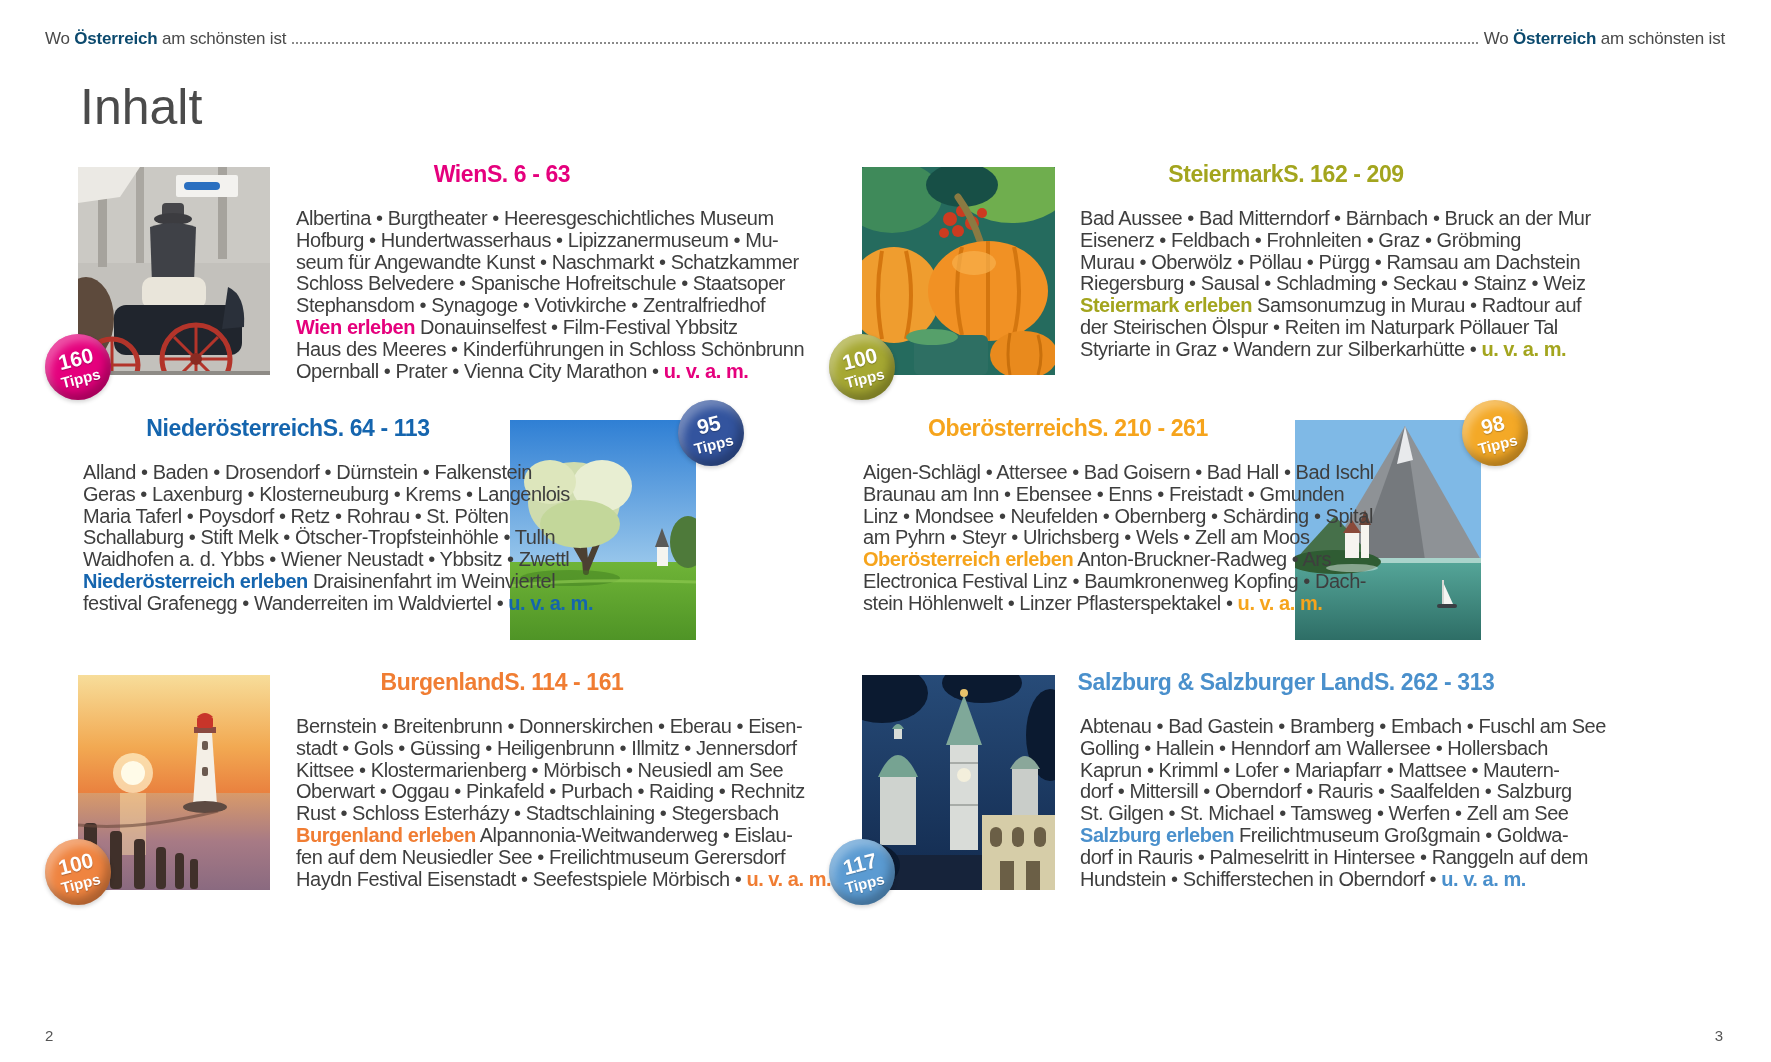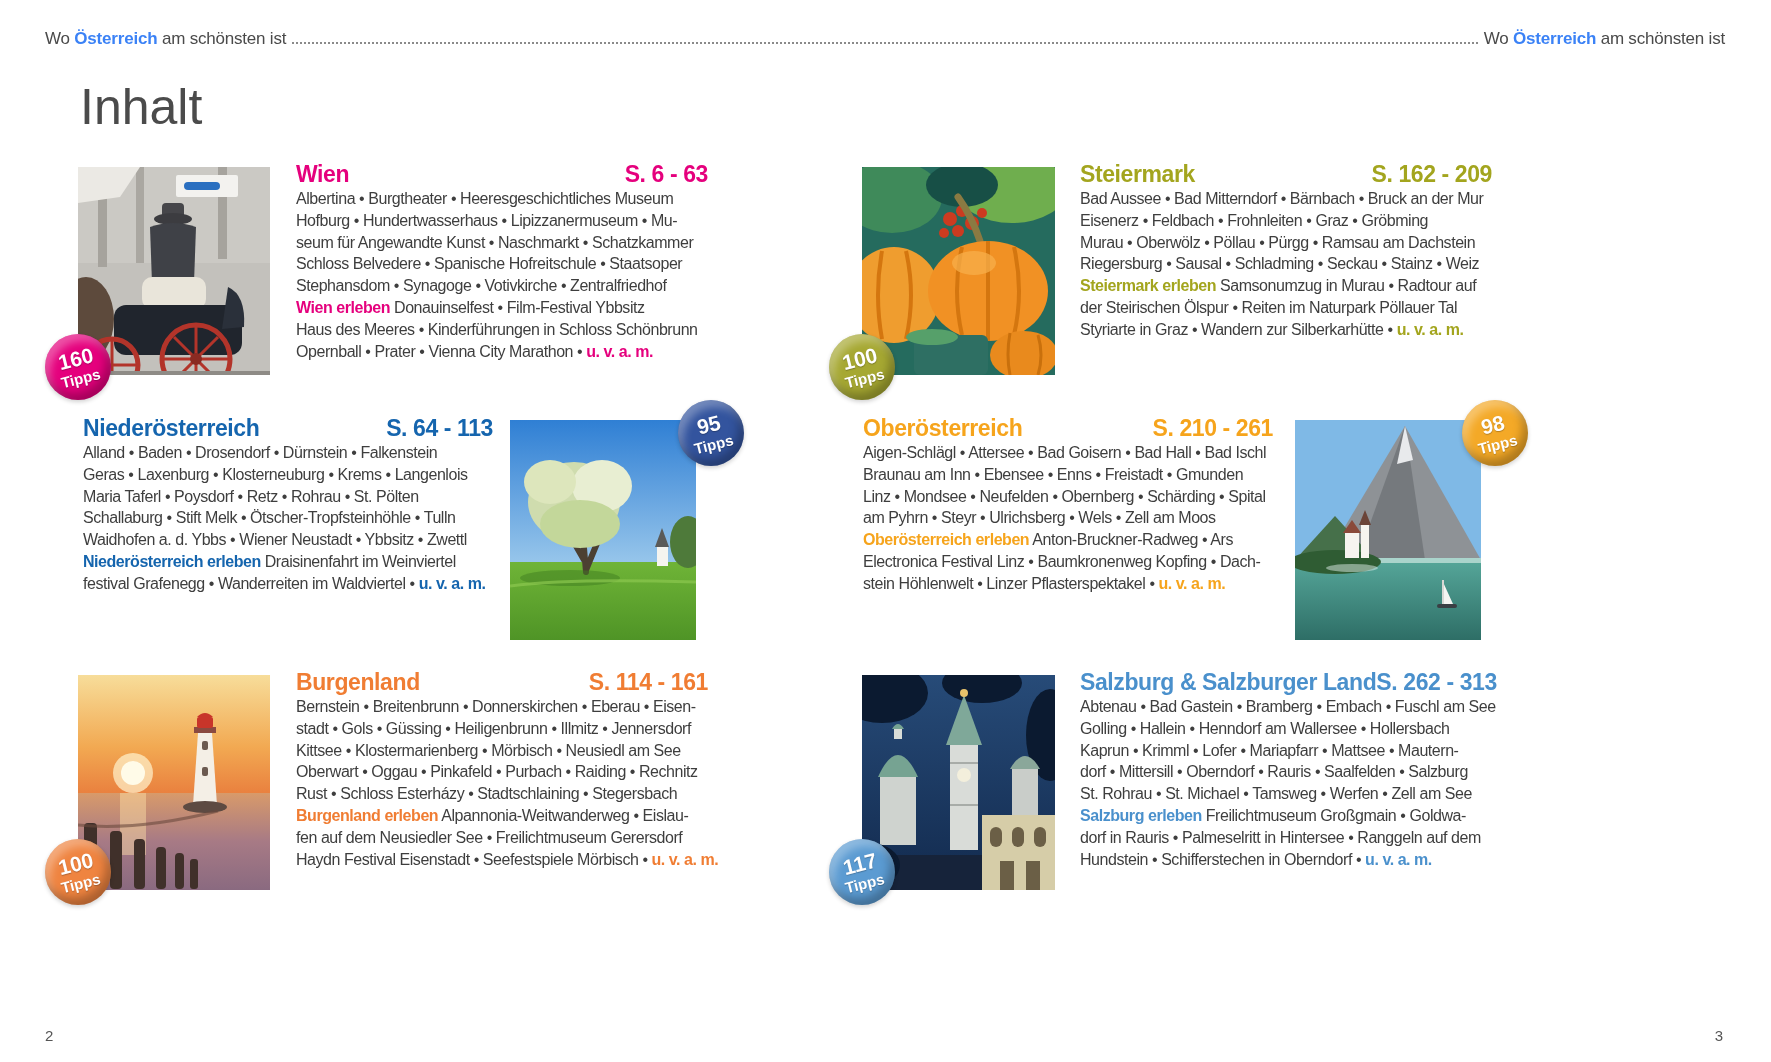--- a/index.html
+++ b/index.html
@@ -10,46 +10,46 @@
     font-family:"Liberation Sans", sans-serif;
     color:#3e3e3e;
     overflow:hidden;
   }
   
   .hdr{
     position:absolute;left:45px;right:46px;top:28px;height:22px;
     display:flex;align-items:baseline;
     font-size:17px;color:#4a4a4a;letter-spacing:-0.2px;
   }
-  .hdr b{color:#3b82f6;text-align:right;}
+  .hdr b{color:#0c4a6e;text-align:right;}
   .hdr .leader{
     flex:1 1 auto;
     border-bottom:2px dotted #8a8a8a;
     margin:0 6px 3px 6px;
     height:14px;
   }
   
   .inhalt{
     position:absolute;left:80px;top:78px;
     font-size:50px;font-weight:400;color:#4b4b4b;letter-spacing:0;
     margin:0;
   }
   
   .section{position:absolute;}
   .photo{
     position:absolute;overflow:hidden;background:#ccc;
   }
   .photo svg{display:block;width:100%;height:100%;}
   .content{position:absolute;}
   .title-row{
-    display:flex;justify-content:space-between;align-items:baseline;
+    display:flex;justify-content:center;align-items:baseline;
     font-weight:bold;font-size:23px;letter-spacing:-0.4px;
     color:var(--c);white-space:nowrap;
   }
-  .body{margin-top:0;font-size:16px;line-height:21.8px;letter-spacing:-0.45px;}
+  .body{margin-top:20px;font-size:20px;line-height:21.8px;letter-spacing:-0.45px;}
   .body .line{white-space:nowrap;}
   .accent{color:var(--c);font-weight:bold;}
   
   .badge{
     position:absolute;width:66px;height:66px;border-radius:50%;
     background:var(--bc);
     box-shadow:inset -5px -7px 10px rgba(0,0,0,.28), inset 5px 7px 9px rgba(255,255,255,.32), 0 2px 4px rgba(0,0,0,.18);
     display:flex;align-items:center;justify-content:center;
     z-index:3;
   }
@@ -394,21 +394,21 @@
     <div class="content" style="left:251px;top:0;width:412px;">
       <div class="title-row">
         <span>Salzburg &amp; Salzburger Land</span>
         <span>S. 262 - 313</span>
       </div>
       <div class="body">
           <div class="line"><span>Abtenau • Bad Gastein • Bramberg • Embach • Fuschl am See</span></div>
           <div class="line"><span>Golling • Hallein • Henndorf am Wallersee • Hollersbach</span></div>
           <div class="line"><span>Kaprun • Krimml • Lofer • Mariapfarr • Mattsee • Mautern-</span></div>
           <div class="line"><span>dorf • Mittersill • Oberndorf • Rauris • Saalfelden • Salzburg</span></div>
-          <div class="line"><span>St. Rohrau • St. Michael • Tamsweg • Werfen • Zell am See</span></div>
+          <div class="line"><span>St. Gilgen • St. Michael • Tamsweg • Werfen • Zell am See</span></div>
           <div class="line"><span class="accent">Salzburg erleben</span><span> Freilichtmuseum Großgmain • Goldwa-</span></div>
           <div class="line"><span>dorf in Rauris • Palmeselritt in Hintersee • Ranggeln auf dem</span></div>
           <div class="line"><span>Hundstein • Schifferstechen in Oberndorf • </span><span class="accent">u. v. a. m.</span></div>
         </div>
     </div>
   </div>
 
   <div class="pagenum left">2</div>
   <div class="pagenum right">3</div>
 

